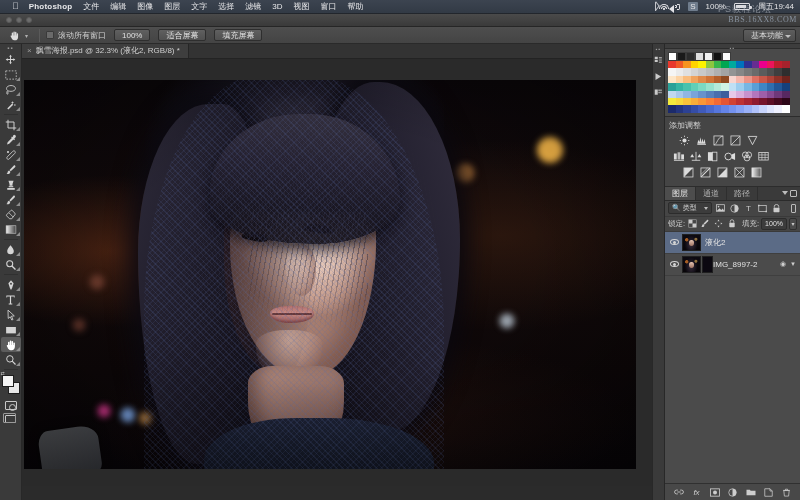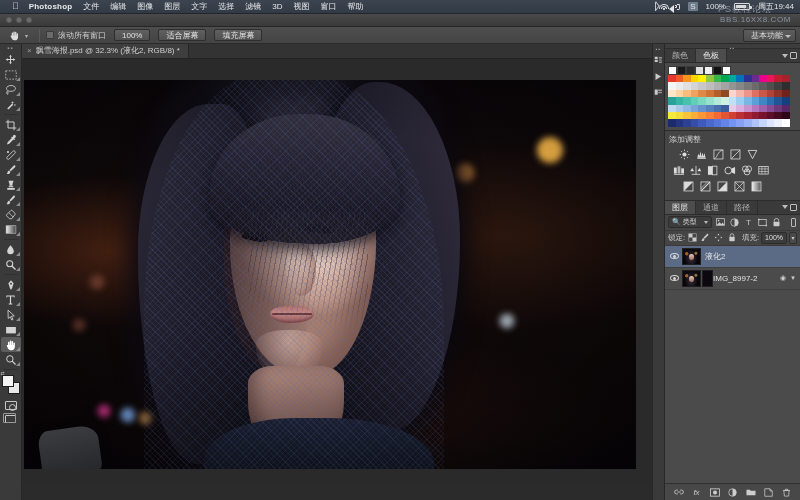--- a/index.html
+++ b/index.html
@@ -71,22 +71,22 @@
     border-bottom: 1px solid #262626;
     display: flex; align-items: center; z-index: 35;
   }
   .traffic { display: flex; gap: 4px; margin-left: 6px; }
   .traffic i { width: 6px; height: 6px; border-radius: 50%; background: #6d6d6d; border: 1px solid #5a5a5a; }
   .ps-title .t-text {
     position: absolute; left: 0; right: 0; text-align: center;
     font-size: 8px; color: #c8c8c8; letter-spacing: .2px;
   }
   .watermark {
-    position: absolute; right: 9px; top: 15px; z-index: 60;
-    font-family: Liberation Sans, sans-serif;
+    position: absolute; right: 3px; top: 15px; z-index: 60;
+    font-family: Liberation Serif, serif;
     font-size: 8px; color: #8f9aa8; letter-spacing: .6px; opacity: .92;
   }
   .watermark2 {
     position: absolute; right: 28px; top: 3px; z-index: 60;
     font-size: 9px; color: #c9cdd4; opacity: .55; letter-spacing: 1px;
   }
 
   
   .options-bar {
     position: absolute; top: 27px; left: 0; width: 800px; height: 17px;
@@ -745,28 +745,20 @@
         </svg>
     </div>
   </div>
 
   <div class="right-dock">
 
     <div class="panel">
       <div class="grip-strip">
           <span class="panel-grip">▪▪</span>
         </div>
-      <div class="panel-tabs">
-        <span class="ptab">颜色</span>
-        <span class="ptab active">色板</span>
-        <span class="pmenu">
-            <span class="tri"></span>
-            <span class="bars"></span>
-          </span>
-      </div>
       <div class="swatch-grid">
         <div class="sw-row top" id="sw-top">
             <span class="sw-cell" style="background: rgb(255, 255, 255);"></span>
             <span class="sw-cell" style="background: rgb(26, 26, 26);"></span>
             <span class="sw-cell" style="background: rgb(43, 43, 43);"></span>
             <span class="sw-cell" style="background: rgb(222, 222, 222);"></span>
             <span class="sw-cell" style="background: rgb(240, 240, 240);"></span>
             <span class="sw-cell" style="background: rgb(17, 17, 17);"></span>
             <span class="sw-cell" style="background: rgb(250, 250, 250);"></span>
           </div>

